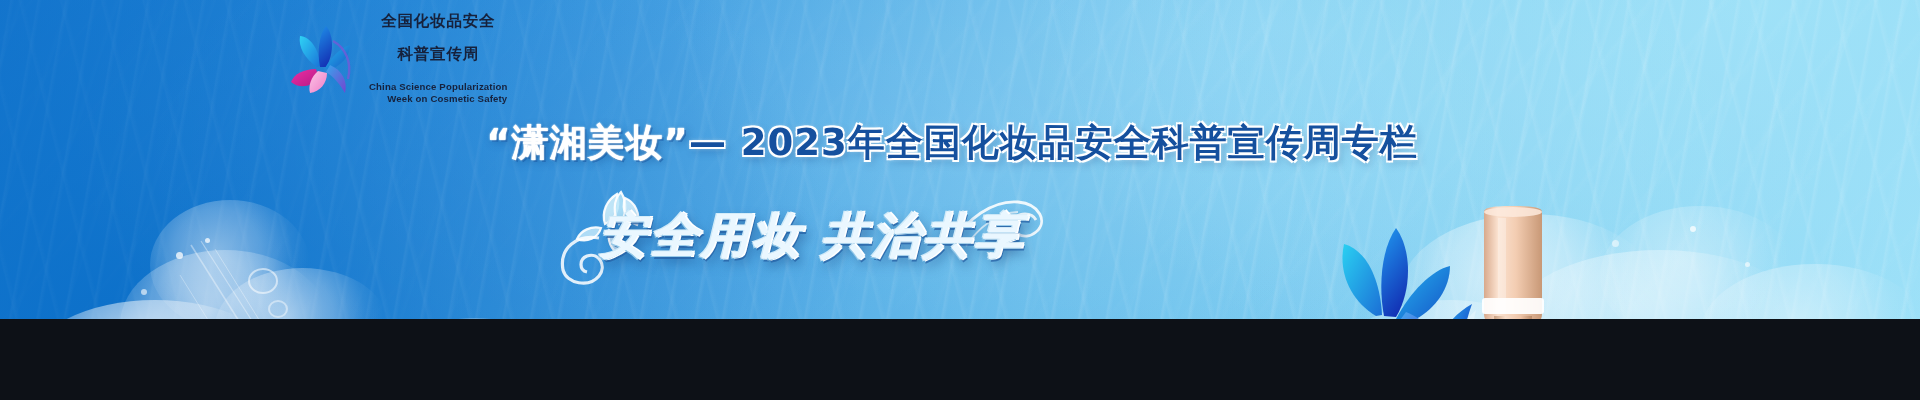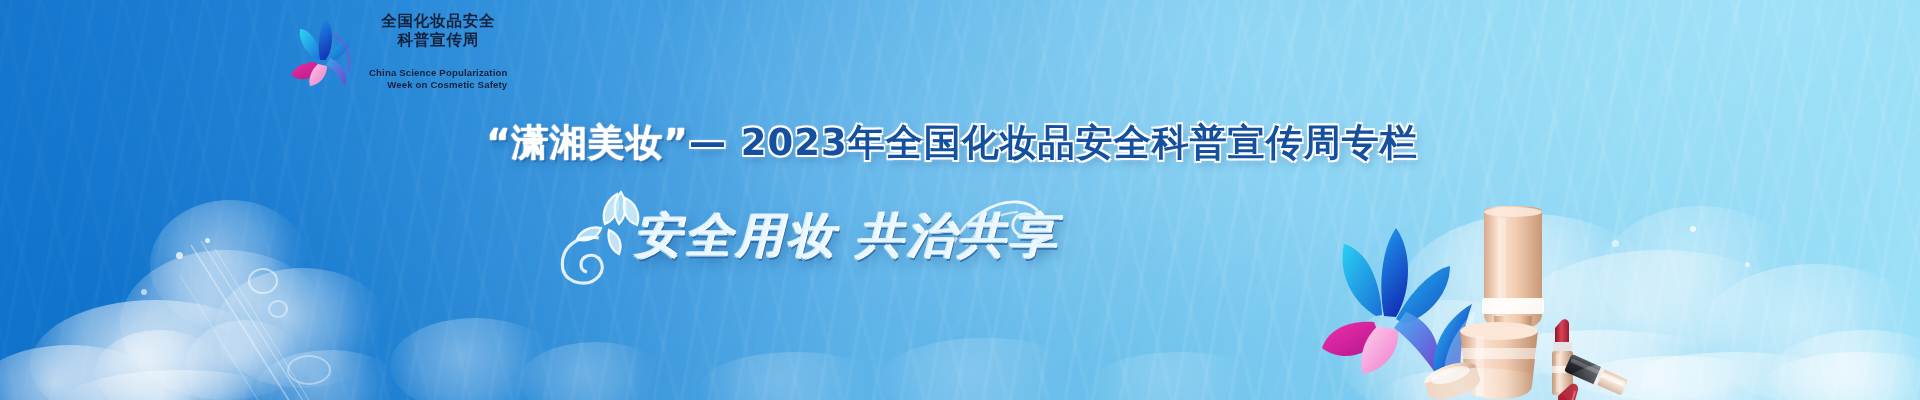--- a/index.html
+++ b/index.html
@@ -1,19 +1,19 @@
 <!DOCTYPE html>
 <html><head>
 <meta charset="utf-8">
 <title>Banner</title>
 <style>
   html,body{margin:0;padding:0;background:#0d1117;}
   *{box-sizing:border-box;}
   #banner{
-    position:relative;width:1920px;height:400px;overflow:hidden;
+    position:relative;width:1920px;height:319px;overflow:hidden;
     font-family:"Liberation Sans","DejaVu Sans",sans-serif;
     background:
       radial-gradient(ellipse 1200px 700px at 92% 2%,  rgba(160,226,248,.95) 0%, rgba(160,226,248,0) 62%),
       radial-gradient(ellipse 900px 560px at 66% 8%,   rgba(139,212,244,.80) 0%, rgba(139,212,244,0) 66%),
       radial-gradient(ellipse 1100px 820px at 6% 104%, rgba(10,110,200,.92) 0%,  rgba(10,110,200,0) 68%),
       linear-gradient(118deg,#1878cf 0%,#2a8ddc 20%,#49a6e4 42%,#69c0ec 64%,#86d2f3 82%,#9ce0f8 100%);
   }
 
   
   .ripples{position:absolute;inset:0;pointer-events:none;}
@@ -43,21 +43,21 @@
   .droplet{position:absolute;border-radius:50%;background:rgba(255,255,255,.75);pointer-events:none;}
 
   
   #brand{position:absolute;left:286px;top:14px;display:flex;align-items:center;gap:9px;}
   #brand .mark{width:74px;height:76px;flex:0 0 74px;}
   #brand .words{display:flex;flex-direction:column;align-items:center;line-height:1;}
   .cn1,.cn2{
     font-size:15.5px;font-weight:700;color:#16213c;letter-spacing:.8px;
     font-family:"DejaVu Sans","Liberation Sans",sans-serif;
   }
-  .cn2{margin-top:3px;}
+  .cn2{margin-top:17px;}
   .en1,.en2{
     font-size:9.6px;font-weight:700;color:#16213c;letter-spacing:.15px;
     font-family:"Liberation Sans",sans-serif;margin-top:20px;white-space:nowrap;
   }
   .en2{margin-top:2px;margin-left:18px;}
 
   
   #headline{
     position:absolute;left:0;right:16px;top:118px;text-align:center;
     font-size:37px;font-weight:700;letter-spacing:1px;white-space:nowrap;
@@ -73,22 +73,22 @@
     color:#15509e;
     text-shadow:
       -1.6px -1.6px 0 #ffffff, 1.6px -1.6px 0 #ffffff,
       -1.6px  1.6px 0 #ffffff, 1.6px  1.6px 0 #ffffff,
       0 0 5px rgba(255,255,255,.85), 3px 4px 8px rgba(10,55,120,.35);
   }
 
   
   #slogan-wrap{position:absolute;left:560px;top:182px;width:480px;height:110px;}
   #slogan{
-    position:absolute;left:73px;top:22px;white-space:nowrap;
-    font-size:48px;font-weight:400;letter-spacing:3px;
+    position:absolute;left:39px;top:22px;white-space:nowrap;
+    font-size:48px;font-weight:700;letter-spacing:3px;
     font-family:"DejaVu Serif","Liberation Serif",serif;
     color:#eaf7ff;font-style:italic;
     text-shadow:
       0 0 1px #ffffff,
       -1.4px -1.4px 0 #cfeaf9, 1.4px -1.4px 0 #ffffff,
       -1.4px  1.4px 0 #8fc6e8, 1.4px  1.4px 0 #ffffff,
       2px 3px 0 rgba(38,96,164,.75),
       4px 6px 12px rgba(14,58,118,.55);
     text-align: right;
   }

